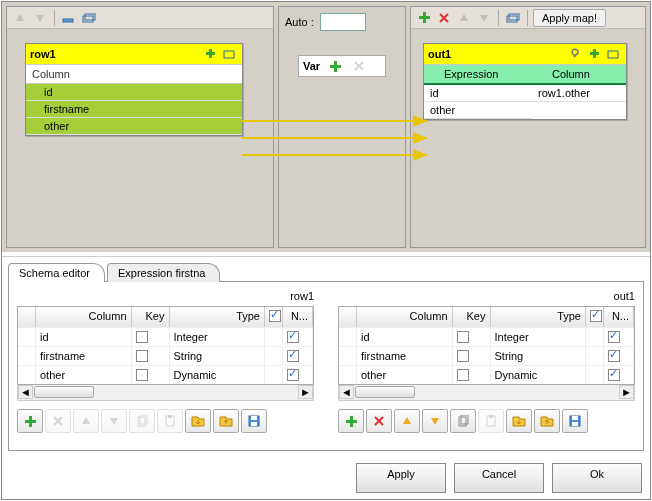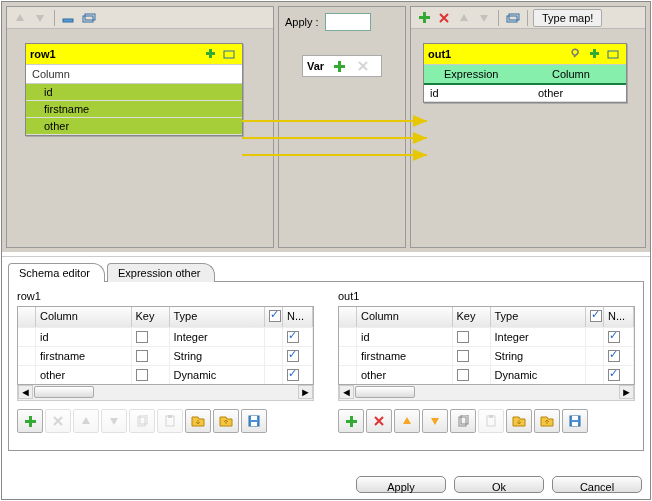--- a/index.html
+++ b/index.html
@@ -17,49 +17,49 @@
   svg { display: block; }
   .box { position: absolute; background: #fff; border: 1px solid #888; box-shadow: 1px 1px 0 #aaa; }
   .box-header { display: flex; align-items: center; padding: 2px 4px; height: 20px; }
   .yellow { background: #ffff00; }
   .box-title { font-weight: bold; flex: 1; }
   .col-header { padding: 3px 6px; border-top: 1px solid #ccc; border-bottom: 1px solid #ccc; background: #fff; color:#333; }
   .row { padding: 2px 6px 2px 18px; border-bottom: 1px solid #ddd; height: 17px; line-height: 13px; }
   .sel { background: #a6ce39; }
   .find-row { padding: 4px 6px; display: flex; align-items: center; gap: 6px; margin-top: 2px;}
   .find-input { width: 46px; height: 18px; border: 1px solid #7a9; background: #fff; }
-  .var-row { margin: 20px auto 0; width: 80px; background: #fff; border: 1px solid #aaa; display: flex; align-items: center; padding: 2px 4px; gap: 6px; height: 22px;}
+  .var-row { margin: 20px auto 0; width: 88px; background: #fff; border: 1px solid #aaa; display: flex; align-items: center; padding: 2px 4px; gap: 6px; height: 22px;}
   .auto-map { padding: 2px 8px; border: 1px solid #aaa; border-radius: 2px; background: #f0f0f0; cursor: pointer; height:18px; line-height:13px;}
   .out-table { display: grid; grid-template-columns: 108px 1fr; }
   .out-table .hdr { padding: 3px 20px; border-bottom: 2px solid #15803d; border-top: 1px solid #ccc; background:#86efac;}
   .out-table .cell { padding: 2px 6px; border-bottom: 1px solid #ddd; height:17px; line-height:13px; overflow:hidden; text-overflow: ellipsis; white-space: nowrap;}
   .wire { position: absolute; pointer-events: none; }
   
-  .tabs { position: absolute; top: 254px; left: 0; right: 0; bottom: 0; border-top: 1px solid #ccc; padding: 6px; }
+  .tabs { position: absolute; top: 254px; left: 0; right: 0; bottom: 0; border-top: 1px solid #ccc; padding: 6px; text-align: right; }
   .tab-row { display: flex; gap: 0; margin-bottom: -1px; position: relative; z-index: 2;}
   .tab { padding: 3px 14px 3px 10px; border: 1px solid #999; border-bottom: none; border-top-left-radius: 4px; border-top-right-radius: 12px; background: #fff; cursor: pointer; margin-right: 2px;}
   .tab.inactive { background: #eee; }
   .tab-body { border: 1px solid #999; background: #fff; padding: 8px; height: 170px; display: flex; gap: 24px; }
   .schema-pane { flex: 1; display: flex; flex-direction: column; }
   .schema-title { margin-bottom: 4px; }
   .grid { border: 1px solid #aaa; flex: 0 0 auto; }
   .grid-head { display: grid; grid-template-columns: 18px 1fr 38px 1fr 18px 30px; background: linear-gradient(#fdfdfd,#e8e8e8); }
   .grid-head > div { padding: 3px 4px; border-right: 1px solid #ccc; }
   .grid-row { display: grid; grid-template-columns: 18px 1fr 38px 1fr 18px 30px; border-top: 1px solid #eee; }
   .grid-row > div { padding: 2px 4px; border-right: 1px solid #eee; height:18px; display:flex; align-items:center;}
   .cb { width: 12px; height: 12px; border: 1px solid #888; background: #fff; display: inline-block; position:relative;}
   .cb.checked::after { content:"✓"; position:absolute; top:-3px; left:0; font-size:11px; color:#2266cc;}
   .scrollbar-h { height: 16px; background: #f0f0f0; border: 1px solid #ccc; border-top: none; position: relative; }
   .scrollbar-h .thumb { position: absolute; left: 16px; top: 1px; width: 60px; height: 12px; background: linear-gradient(#fff,#ddd); border: 1px solid #aaa; border-radius: 2px;}
   .scrollbar-h .arr { position:absolute; top:0; width:15px; height:14px; display:flex;align-items:center;justify-content:center; border:1px solid #ccc; background:#eee;}
   .btn-row { display: flex; gap: 2px; margin-top: 8px; }
   .btn-row .tbtn { width: 26px; height: 24px; border: 1px solid #aaa; background: linear-gradient(#fdfdfd,#e8e8e8); }
   
   .dlg-buttons { position: absolute; bottom: 6px; right: 8px; display: flex; gap: 8px; }
-  .dlg-btn { width: 90px; height: 17px; border: 1px solid #888; background: linear-gradient(#fdfdfd,#e0e0e0); border-radius: 5px; cursor: pointer; text-align: center; line-height: 20px;}
+  .dlg-btn { width: 90px; height: 30px; border: 1px solid #888; background: linear-gradient(#fdfdfd,#e0e0e0); border-radius: 0; cursor: pointer; text-align: center; line-height: 20px;}
 </style>
 </head>
 <body>
 
 <div class="outer">
   <div class="top-area">
 
     <div class="panel panel-left">
       <div class="toolbar">
         <div class="tbtn disabled">
@@ -102,21 +102,21 @@
         </div>
         <div class="col-header">Column</div>
         <div class="row sel">id</div>
         <div class="row sel">firstname</div>
         <div class="row sel">other</div>
       </div>
     </div>
 
     <div class="panel panel-mid">
       <div class="find-row">
-        <span>Apply :</span>
+        <span>Auto :</span>
         <input class="find-input" style="">
       </div>
       <div class="var-row">
         <span style="font-weight:bold;">Var</span>
         <div class="tbtn">
             <svg width="11" height="11">
               <rect x="4" y="0" width="3" height="11" fill="#3a3"></rect>
               <rect x="0" y="4" width="11" height="3" fill="#3a3"></rect>
             </svg>
           </div>
@@ -152,21 +152,21 @@
             </svg>
           </div>
         <div class="sep"></div>
         <div class="tbtn">
             <svg width="14" height="10">
               <rect x="1" y="3" width="10" height="6" fill="none" stroke="#2e6da4"></rect>
               <rect x="3" y="1" width="10" height="6" fill="none" stroke="#2e6da4"></rect>
             </svg>
           </div>
         <div class="sep"></div>
-        <div class="auto-map">Type map!</div>
+        <div class="auto-map">Apply map!</div>
       </div>
       <div class="box" style="left:12px; top:36px; width:204px;">
         <div class="box-header yellow">
           <span class="box-title">out1</span>
           <div class="tbtn">
               <svg width="12" height="12">
                 <path d="M3 9 L7 5 A3 3 0 1 0 5 7 Z" fill="none" stroke="#777" stroke-width="1.5"></path>
               </svg>
             </div>
           <div class="tbtn">
@@ -178,41 +178,42 @@
           <div class="tbtn">
               <svg width="12" height="10">
                 <rect x="1" y="2" width="10" height="7" fill="none" stroke="#2e6da4"></rect>
               </svg>
             </div>
         </div>
         <div class="out-table">
           <div class="hdr">Expression</div>
           <div class="hdr">Column</div>
           <div class="cell">id</div>
+          <div class="cell">row1.other</div>
           <div class="cell">other</div>
         </div>
       </div>
     </div>
 
     <svg class="wire" style="left:240px; top:0; width:190px; height:200px;">
       <defs>
           <marker id="ah" markerWidth="8" markerHeight="8" refX="7" refY="3" orient="auto">
             <path d="M0 0 L7 3 L0 6 Z" fill="#e6c700"></path>
           </marker>
         </defs>
       <line x1="0" y1="119" x2="185" y2="119" stroke="#e6c700" stroke-width="2" marker-end="url(#ah)"></line>
       <line x1="0" y1="136" x2="185" y2="136" stroke="#e6c700" stroke-width="2" marker-end="url(#ah)"></line>
       <line x1="0" y1="153" x2="185" y2="153" stroke="#e6c700" stroke-width="2" marker-end="url(#ah)"></line>
     </svg>
   </div>
 
   <div class="tabs">
     <div class="tab-row">
       <div class="tab">Schema editor</div>
-      <div class="tab inactive">Expression other</div>
+      <div class="tab inactive">Expression firstna</div>
     </div>
     <div class="tab-body">
 
       <div class="schema-pane">
         <div class="schema-title">row1</div>
         <div class="grid">
           <div class="grid-head">
             <div></div>
             <div>Column</div>
             <div>Key</div>
@@ -424,16 +425,16 @@
                 <rect x="3" y="1" width="6" height="4" fill="#fff"></rect>
               </svg>
             </div>
         </div>
       </div>
     </div>
   </div>
 
   <div class="dlg-buttons">
     <div class="dlg-btn">Apply</div>
+    <div class="dlg-btn">Cancel</div>
     <div class="dlg-btn">Ok</div>
-    <div class="dlg-btn">Cancel</div>
   </div>
 </div>
 
 </body></html>

